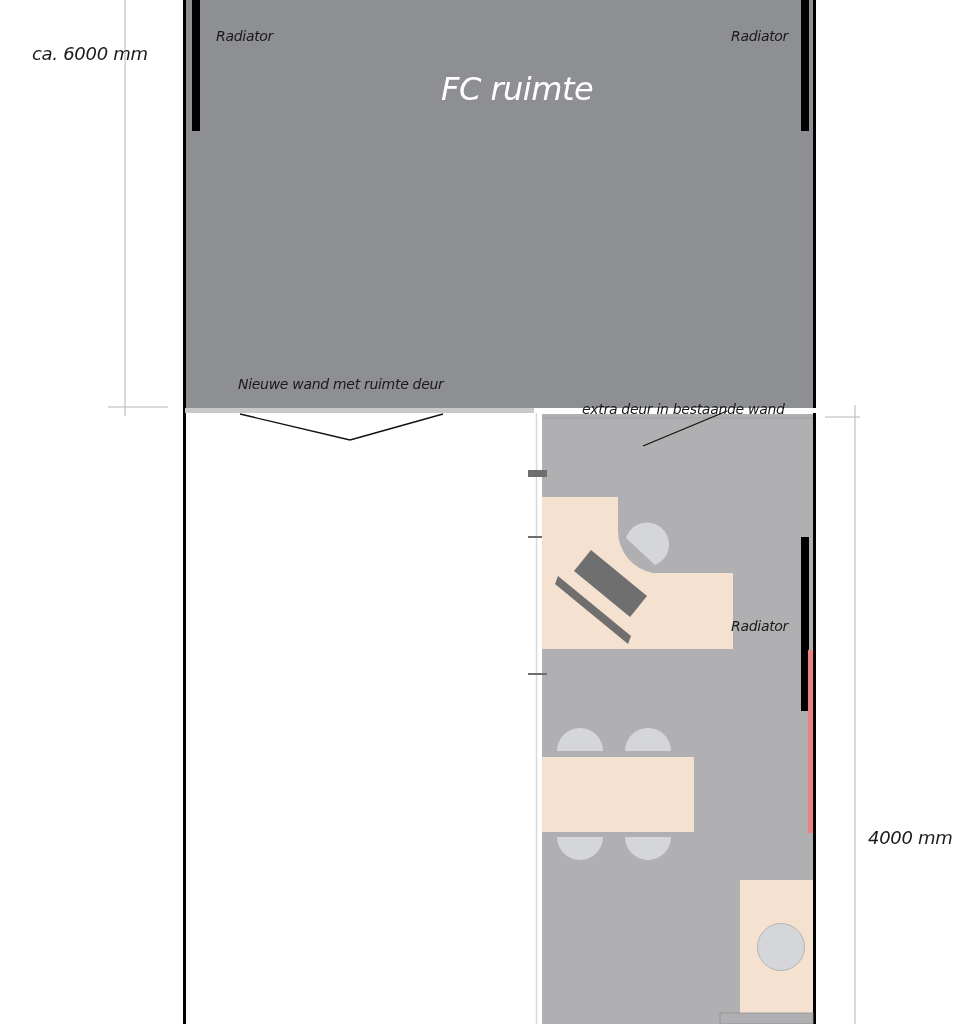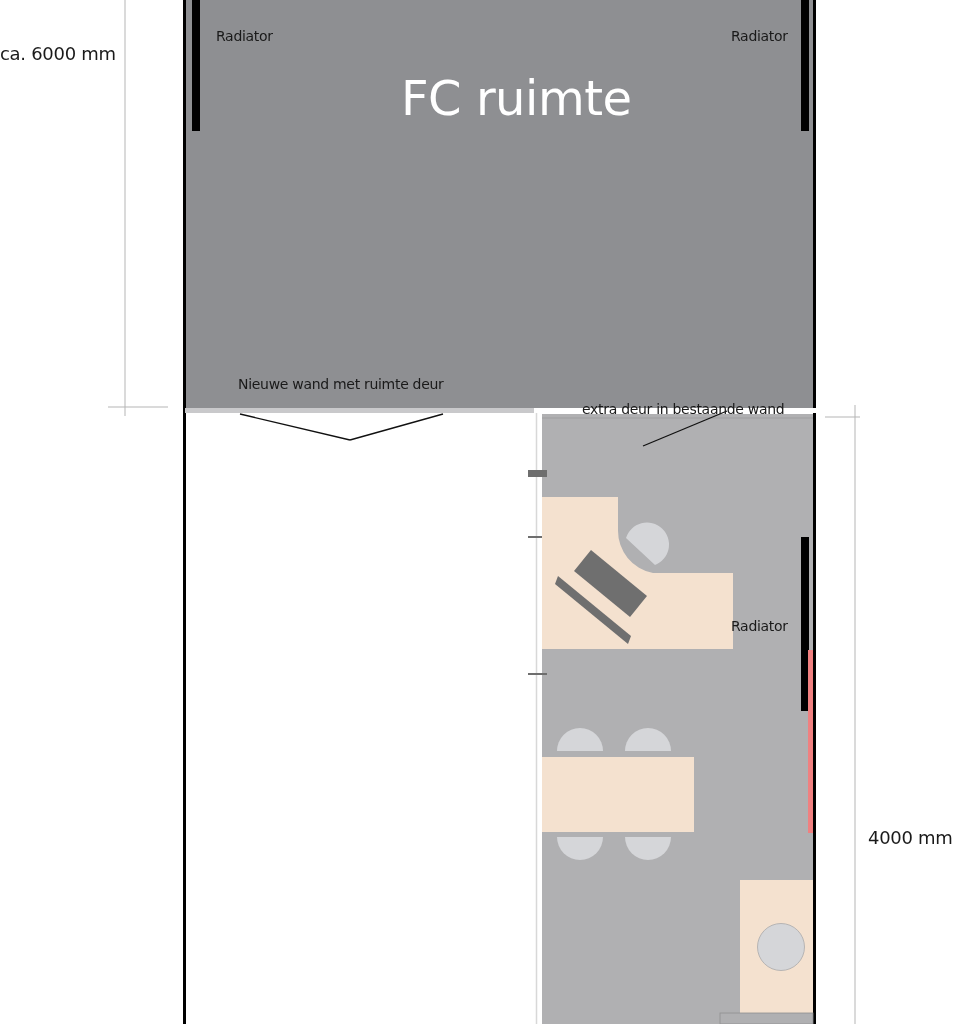--- a/index.html
+++ b/index.html
@@ -1,21 +1,21 @@
 <!DOCTYPE html>
 <html><head>
   <meta charset="utf-8">
   <style>
     html, body { margin: 0; padding: 0; background: #ffffff; }
     body { width: 956px; height: 1024px; overflow: hidden; position: relative; font-family: "DejaVu Sans", sans-serif; }
     #plan { position: absolute; left: 0; top: 0; width: 956px; height: 1024px; }
-    .lbl { position: absolute; color: #1a1a1a; white-space: nowrap; font-family: "DejaVu Sans", sans-serif; }
+    .lbl { position: absolute; color: #1a1a1a; white-space: nowrap; font-family: "DejaVu Sans", sans-serif; font-style: italic; }
     .small { font-size: 14px; letter-spacing: -0.3px; }
     .dim { font-size: 18px; letter-spacing: -0.3px; }
-    .title { font-size: 48px; color: #ffffff; letter-spacing: -0.5px; }
+    .title { font-size: 32px; color: #ffffff; letter-spacing: -0.5px; margin-left: 40px; }
   </style>
 </head>
 <body>
 
 <svg id="plan" viewBox="0 0 956 1024" xmlns="http://www.w3.org/2000/svg">
 
   <g stroke="#b5b5b5" stroke-width="1" fill="none">
     <line x1="125" y1="0" x2="125" y2="416"></line>
     <line x1="108" y1="407" x2="168" y2="407"></line>
     <line x1="855" y1="405" x2="855" y2="1024"></line>
@@ -69,14 +69,14 @@
   <circle cx="781" cy="947" r="23.5" fill="#d5d6d9" stroke="#a9a9ab" stroke-width="0.8"></circle>
   <rect x="720" y="1013" width="93" height="11" fill="#b0b0b2" stroke="#909090" stroke-width="0.8"></rect>
 </svg>
 
 <div class="lbl title" style="left:401px; top:70px;">FC ruimte</div>
 <div class="lbl small" style="left:216px; top:28px;">Radiator</div>
 <div class="lbl small" style="left:731px; top:28px;">Radiator</div>
 <div class="lbl small" style="left:731px; top:618px;">Radiator</div>
 <div class="lbl small" style="left:238px; top:376px;">Nieuwe wand met ruimte deur</div>
 <div class="lbl small" style="left:582px; top:401px;">extra deur in bestaande wand</div>
-<div class="lbl dim" style="left:0px; top:43px;">ca. 6000 mm</div>
+<div class="lbl dim" style="left:0px; top:43px;padding-left:32px;">ca. 6000 mm</div>
 <div class="lbl dim" style="left:868px; top:827px;">4000 mm</div>
 
 </body></html>

